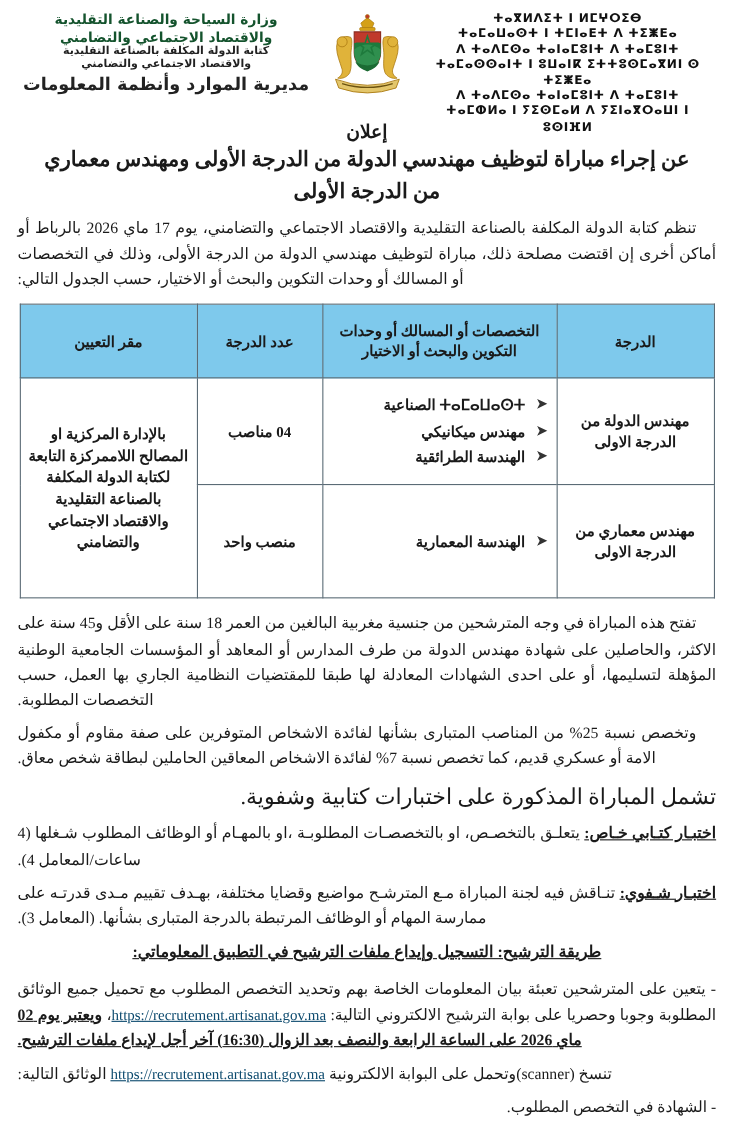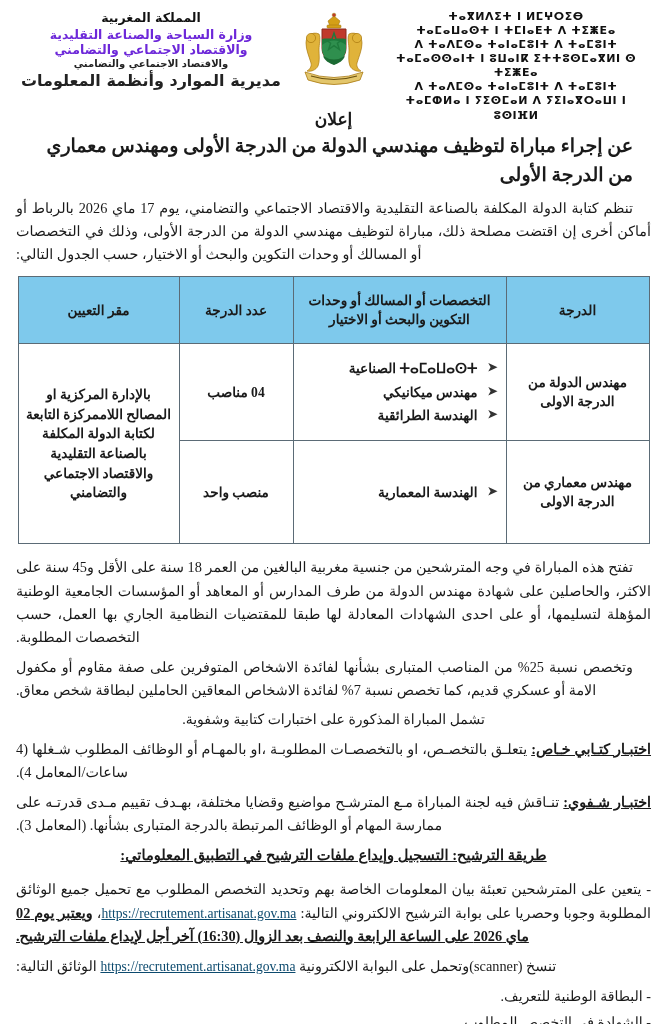--- a/index.html
+++ b/index.html
@@ -43,21 +43,21 @@
     font-weight: bold;
     letter-spacing: .2px;
     color: #111;
     margin-bottom: 1px;
   }
   .lh-ar .l2, .lh-ar .l3 {
     font-family: "DejaVu Sans", sans-serif;
     font-size: 12.5px;
     font-weight: bold;
     letter-spacing: 1.1px;
-    color: #6d28d9;
+    color: #14532d;
   }
   .lh-ar .l4, .lh-ar .l5 {
     font-family: "DejaVu Sans", sans-serif;
     font-size: 10px;
     font-weight: bold;
     letter-spacing: .9px;
     color: #222;
   }
   .lh-ar .l6 {
     font-family: "DejaVu Sans", sans-serif;
@@ -89,42 +89,41 @@
 
   
   .title-ann {
     text-align: center;
     font-size: 17px;
     font-weight: bold;
     margin: 7px 0 2px 0;
     font-family: "Liberation Serif", serif;
   }
   .title-main {
-    text-align: right;
+    text-align: center;
     font-size: 19px;
     font-weight: bold;
     line-height: 1.5;
     padding: 0 18px;
     margin-bottom: 8px;
     font-family: "Liberation Serif", serif;
   }
 
   
   p.body {
     font-size: 14.3px;
     line-height: 1.62;
     text-align: justify;
     text-align-last: left;
     margin: 0 0 7px 0;
     direction: rtl;
   }
   p.body.first { text-indent: 18px; }
   p.center-line {
-    text-align: center;
-    font-size: 14px;
+    font-size: 20px;
     margin: 0 0 6px 0;
     line-height: 1.6;
   }
   .rtl-right { text-align: right; }
 
   
   table.grid {
     width: 631px;
     border-collapse: collapse;
     margin: 10px auto 12px auto;
@@ -207,23 +206,23 @@
   }
 </style>
 </head>
 <body>
 
 <div class="page">
 
   <div class="letterhead">
 
     <div class="lh-block lh-ar">
-      <div class="l1">المملكة المغربية</div>
       <div class="l2">وزارة السياحة والصناعة التقليدية</div>
       <div class="l3">والاقتصاد الاجتماعي والتضامني</div>
+      <div class="l4">كتابة الدولة المكلفة بالصناعة التقليدية</div>
       <div class="l5">والاقتصاد الاجتماعي والتضامني</div>
       <div class="l6">مديرية الموارد وأنظمة المعلومات</div>
     </div>
 
     <div class="emblem">
       <svg width="74" height="84" viewBox="0 0 74 84" xmlns="http://www.w3.org/2000/svg">
 
         <g fill="#d4a017" stroke="#a9780f" stroke-width="0.6">
           <path d="M31 9 L37 4 L43 9 L41 14 L33 14 Z"></path>
           <circle cx="37" cy="3" r="1.8" fill="#c0392b"></circle>
@@ -330,18 +329,17 @@
     <span class="bold uline">ويعتبر يوم 02 ماي 2026 على الساعة الرابعة والنصف بعد الزوال (16:30) آخر أجل لإيداع ملفات الترشيح.</span>
   </p>
 
   <p class="body rtl-right">
     <span>تنسخ  (scanner)وتحمل على البوابة الالكترونية</span>
     <a class="link" href="#">https://recrutement.artisanat.gov.ma</a>
     <span>الوثائق التالية:</span>
   </p>
 
   <div class="doclist">
-    <p>- البطاقة الوطنية للتعريف.</p>
     <p>- الشهادة في التخصص المطلوب.</p>
 
   </div>
 
 </div>
 
 </body></html>

